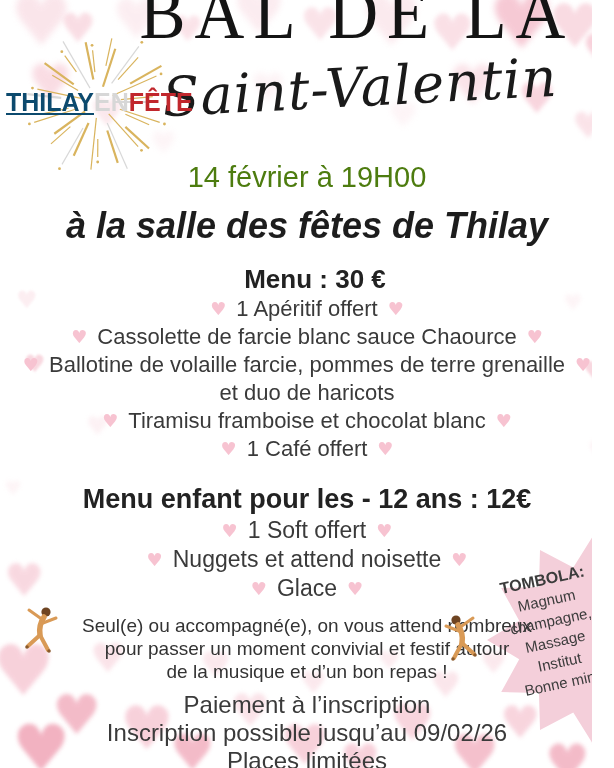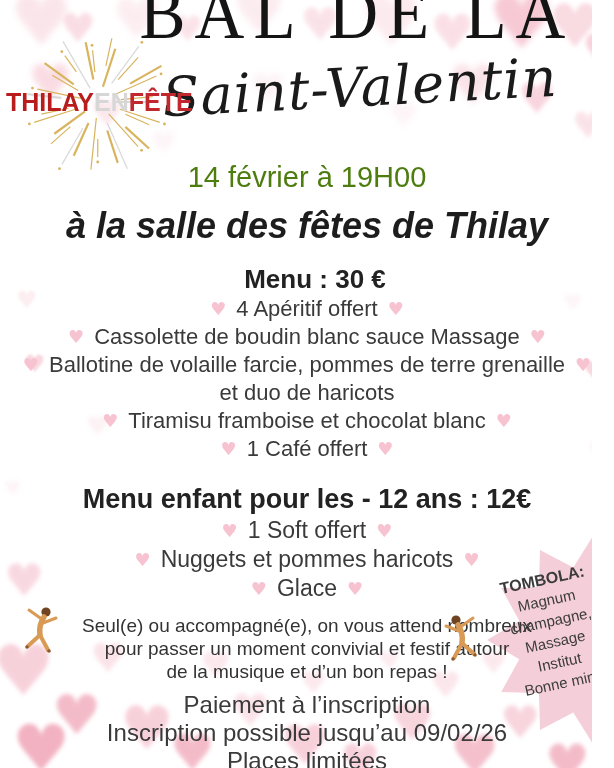--- a/index.html
+++ b/index.html
@@ -22,21 +22,21 @@
     text-align:center;font-family:"DejaVu Serif",serif;font-style:italic;
     font-size:54px;line-height:92px;color:#1a1a1a;transform:rotate(-3deg);
     white-space:nowrap;letter-spacing:1px;
   }
   .logo{position:absolute;top:28px;left:6px;width:184px;height:152px;z-index:3;}
   .logo svg{position:absolute;inset:0;}
   .logo-text{
     position:absolute;top:60px;left:0;width:100%;text-align:center;
     font-weight:bold;font-size:25px;letter-spacing:0;white-space:nowrap;
   }
-  .logo-blue{color:#b91c1c;}
+  .logo-blue{color:#0c4a6e;text-decoration:underline;}
   .logo-gray{color:#d7d7d7;}
   .logo-red{color:#c1272d;}
   
   .content{position:absolute;top:156px;left:0;width:614px;z-index:2;text-align:center;}
   .when{font-size:29px;font-weight:normal;color:#4d7c0f;line-height:42px;}
   .where{font-size:36px;font-weight:bold;color:#1d1d1d;line-height:44px;margin-top:6px;font-style:italic;}
   .menu-title{font-size:26px;font-weight:bold;color:#222222;margin-top:15px;line-height:32px;padding-left:16px;}
   .menu-line{font-size:22px;line-height:28px;color:#3a3a3a;}
   .child-title{font-size:27px;font-weight:bold;color:#222222;margin-top:19px;line-height:34px;}
   .child-line{font-size:23px;line-height:29px;color:#3a3a3a;}
@@ -170,45 +170,45 @@
     </div>
   </div>
 
   <div class="content">
     <div class="when">14 février à 19H00</div>
     <div class="where">à la salle des fêtes de Thilay</div>
 
     <div class="menu-title">Menu : 30 €</div>
 
     <div class="menu-line">
-      <span class="bullet-heart">♥</span><span>4 Apéritif offert</span><span class="bullet-heart">♥</span>
-    </div>
-    <div class="menu-line">
-      <span class="bullet-heart">♥</span><span>Cassolette de boudin blanc sauce Massage</span><span class="bullet-heart">♥</span>
+      <span class="bullet-heart">♥</span><span>1 Apéritif offert</span><span class="bullet-heart">♥</span>
+    </div>
+    <div class="menu-line">
+      <span class="bullet-heart">♥</span><span>Cassolette de farcie blanc sauce Chaource</span><span class="bullet-heart">♥</span>
     </div>
     <div class="menu-line">
       <span class="bullet-heart">♥</span><span>Ballotine de volaille farcie, pommes de terre grenaille</span><span class="bullet-heart">♥</span>
     </div>
     <div class="menu-line">
       <span>et duo de haricots</span>
     </div>
     <div class="menu-line">
       <span class="bullet-heart">♥</span><span>Tiramisu framboise et chocolat blanc</span><span class="bullet-heart">♥</span>
     </div>
     <div class="menu-line">
       <span class="bullet-heart">♥</span><span>1 Café offert</span><span class="bullet-heart">♥</span>
     </div>
 
     <div class="child-title">Menu enfant pour les - 12 ans : 12€</div>
 
     <div class="child-line">
       <span class="bullet-heart">♥</span><span>1 Soft offert</span><span class="bullet-heart">♥</span>
     </div>
     <div class="child-line">
-      <span class="bullet-heart">♥</span><span>Nuggets et pommes haricots</span><span class="bullet-heart">♥</span>
+      <span class="bullet-heart">♥</span><span>Nuggets et attend noisette</span><span class="bullet-heart">♥</span>
     </div>
     <div class="child-line">
       <span class="bullet-heart">♥</span><span>Glace</span><span class="bullet-heart">♥</span>
     </div>
 
     <div class="invite">
       <div>Seul(e) ou accompagné(e), on vous attend nombreux</div>
       <div>pour passer un moment convivial et festif autour</div>
       <div>de la musique et d’un bon repas !</div>
     </div>

